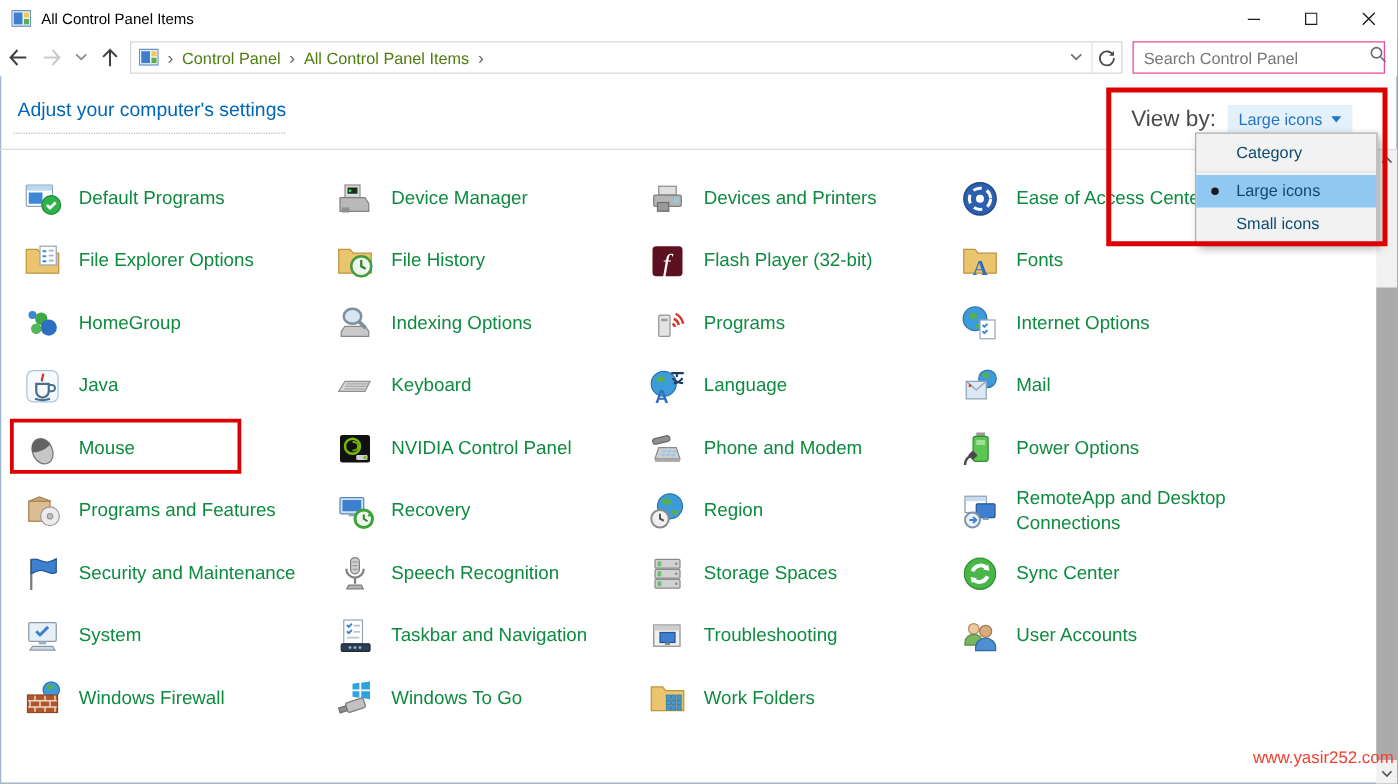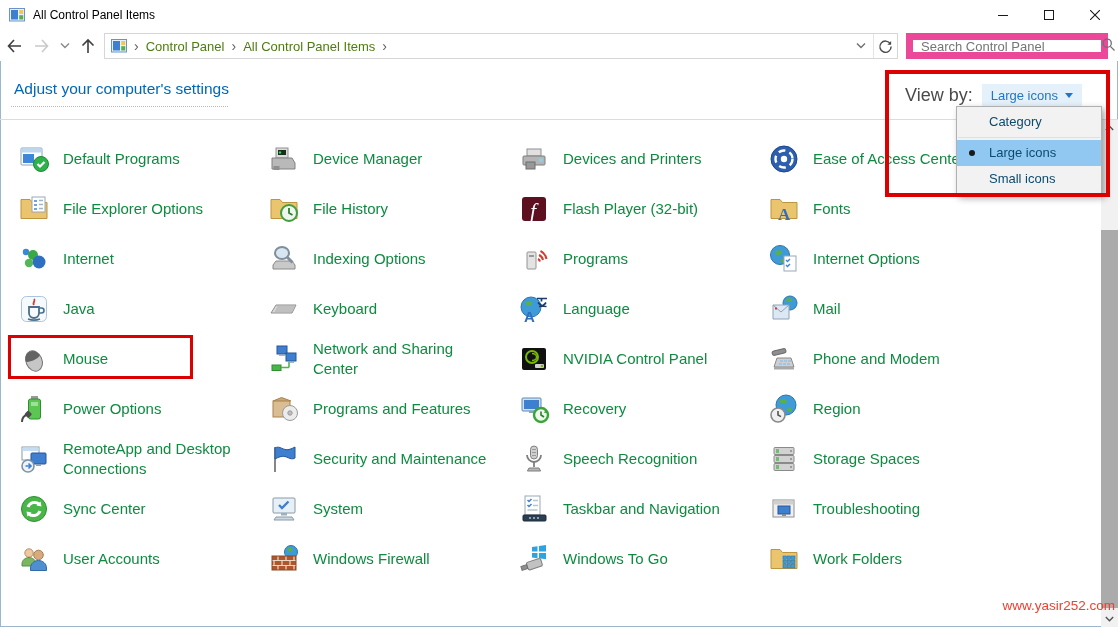--- a/index.html
+++ b/index.html
@@ -18,21 +18,21 @@
   
   .toolbar{position:absolute;left:0;top:30px;width:100%;height:31px;display:flex;align-items:center;background:#fff;}
   .nav-btn{width:28px;height:26px;display:flex;align-items:center;justify-content:center;flex:none;}
   .nav-btn.small{width:18px;}
   .addressbar{position:absolute;left:104px;top:3px;width:794px;height:26px;border:1px solid #d6d6d6;background:#fff;display:flex;align-items:center;padding-left:6px;}
   .crumb-sep{color:#5f5f5f;font-size:14px;margin:0 7px;line-height:24px;}
   .crumb{font-size:13px;color:#4d7c0f;white-space:nowrap;}
   .addr-spacer{flex:1;}
   .addr-btn{width:24px;height:24px;display:flex;align-items:center;justify-content:center;flex:none;}
   .addr-btn.refresh{border-left:1px solid #e4e4e4;}
-  .searchbox{position:absolute;left:906px;top:3px;width:202px;height:26px;border:7px solid #ec4899;background:#fff;display:flex;align-items:center;}
+  .searchbox{position:absolute;left:906px;top:3px;width:202px;height:26px;border:1px solid #ec4899;background:#fff;display:flex;align-items:center;}
   .searchbox input{flex:1;border:none;outline:none;font-family:inherit;font-size:13px;color:#333;padding:0 4px 0 8px;background:transparent;}
   .searchbox input::placeholder{color:#767676;}
   .searchbox .mag{margin-right:8px;flex:none;}
   
   .page-title{position:absolute;left:14px;top:80px;font-size:15.5px;color:var(--header-blue,#0067b8);}
   .focus-dotted{position:absolute;left:11px;top:106px;width:217px;border-top:1px dotted #b9b9b9;}
   .header-divider{position:absolute;left:0;top:119px;width:1118px;border-top:1px solid #dcdcdc;}
   .viewby{position:absolute;left:905px;top:84px;display:flex;align-items:center;}
   .viewby-label{font-size:18px;color:#4a4a4a;margin-right:9px;}
   .viewby-btn{height:23px;padding:0 9px;background:#e4f1fb;display:flex;align-items:center;font-size:13px;color:var(--accent-blue,#1f76c8);}
@@ -244,21 +244,21 @@
           </svg></span>
         <span class="label">Fonts</span>
       </div>
       <div class="cp-item">
         <span class="icon"><svg viewBox="0 0 32 32" width="32" height="32">
             <circle cx="8" cy="9" r="3.2" fill="#3e86d8"></circle>
             <circle cx="15" cy="12" r="5" fill="#3aa843"></circle>
             <circle cx="21" cy="19" r="6.5" fill="#2f6fc1"></circle>
             <circle cx="11" cy="20" r="4.2" fill="#53b65b"></circle>
           </svg></span>
-        <span class="label">Internet</span>
+        <span class="label">HomeGroup</span>
       </div>
       <div class="cp-item">
         <span class="icon"><svg viewBox="0 0 32 32" width="32" height="32">
             <path d="M8 18h16l3 4v4H5v-4z" fill="#c9c9c9" stroke="#8a8a8a"></path>
             <ellipse cx="14" cy="10" rx="7" ry="6" fill="#d8e6f2" stroke="#7f8f9d" stroke-width="2"></ellipse>
             <line x1="19.5" y1="14.5" x2="24.5" y2="19.5" stroke="#7f8f9d" stroke-width="3"></line>
           </svg></span>
         <span class="label">Indexing Options</span>
       </div>
       <div class="cp-item">
@@ -318,31 +318,20 @@
         <span class="label">Mail</span>
       </div>
       <div class="cp-item">
         <span class="icon"><svg viewBox="0 0 32 32" width="32" height="32">
             <g transform="rotate(-24 16 18)">
               <ellipse cx="16" cy="18" rx="8" ry="10.5" fill="#c6c6c6" stroke="#757575"></ellipse>
               <path d="M8.3 15.5c.5-4.5 3.5-7.8 7.7-7.8s7.2 3.3 7.7 7.8c-4 2.3-11.4 2.3-15.4 0z" fill="#636363"></path>
             </g>
           </svg></span>
         <span class="label">Mouse</span>
-      </div>
-      <div class="cp-item">
-        <span class="icon"><svg viewBox="0 0 32 32" width="32" height="32">
-            <rect x="9" y="3" width="10" height="8" fill="#3e7fd0" stroke="#24569a"></rect>
-            <rect x="11" y="11" width="6" height="1.8" fill="#8fa3b8"></rect>
-            <rect x="18" y="10" width="10" height="8" fill="#3e7fd0" stroke="#24569a"></rect>
-            <rect x="20" y="18" width="6" height="1.8" fill="#8fa3b8"></rect>
-            <rect x="4" y="22" width="9" height="5.5" fill="#49b649" stroke="#2f8f2f"></rect>
-            <path d="M13 24.5h8M21 24.5v-5" stroke="#49b649" stroke-width="1.6" fill="none"></path>
-          </svg></span>
-        <span class="label">Network and Sharing Center</span>
       </div>
       <div class="cp-item">
         <span class="icon"><svg viewBox="0 0 32 32" width="32" height="32">
             <rect x="4" y="5" width="24" height="22" rx="2" fill="#111"></rect>
             <circle cx="14" cy="14" r="6" fill="none" stroke="#76b900" stroke-width="2"></circle>
             <path d="M14 10.5c2.6 0 4.5 1.6 4.5 3.5s-1.9 3.5-4.5 3.5" fill="none" stroke="#76b900" stroke-width="1.4"></path>
             <rect x="17" y="21" width="9" height="4" rx="1" fill="#cfcfcf"></rect>
             <circle cx="24" cy="23" r="1.3" fill="#76b900"></circle>
           </svg></span>
         <span class="label">NVIDIA Control Panel</span>

